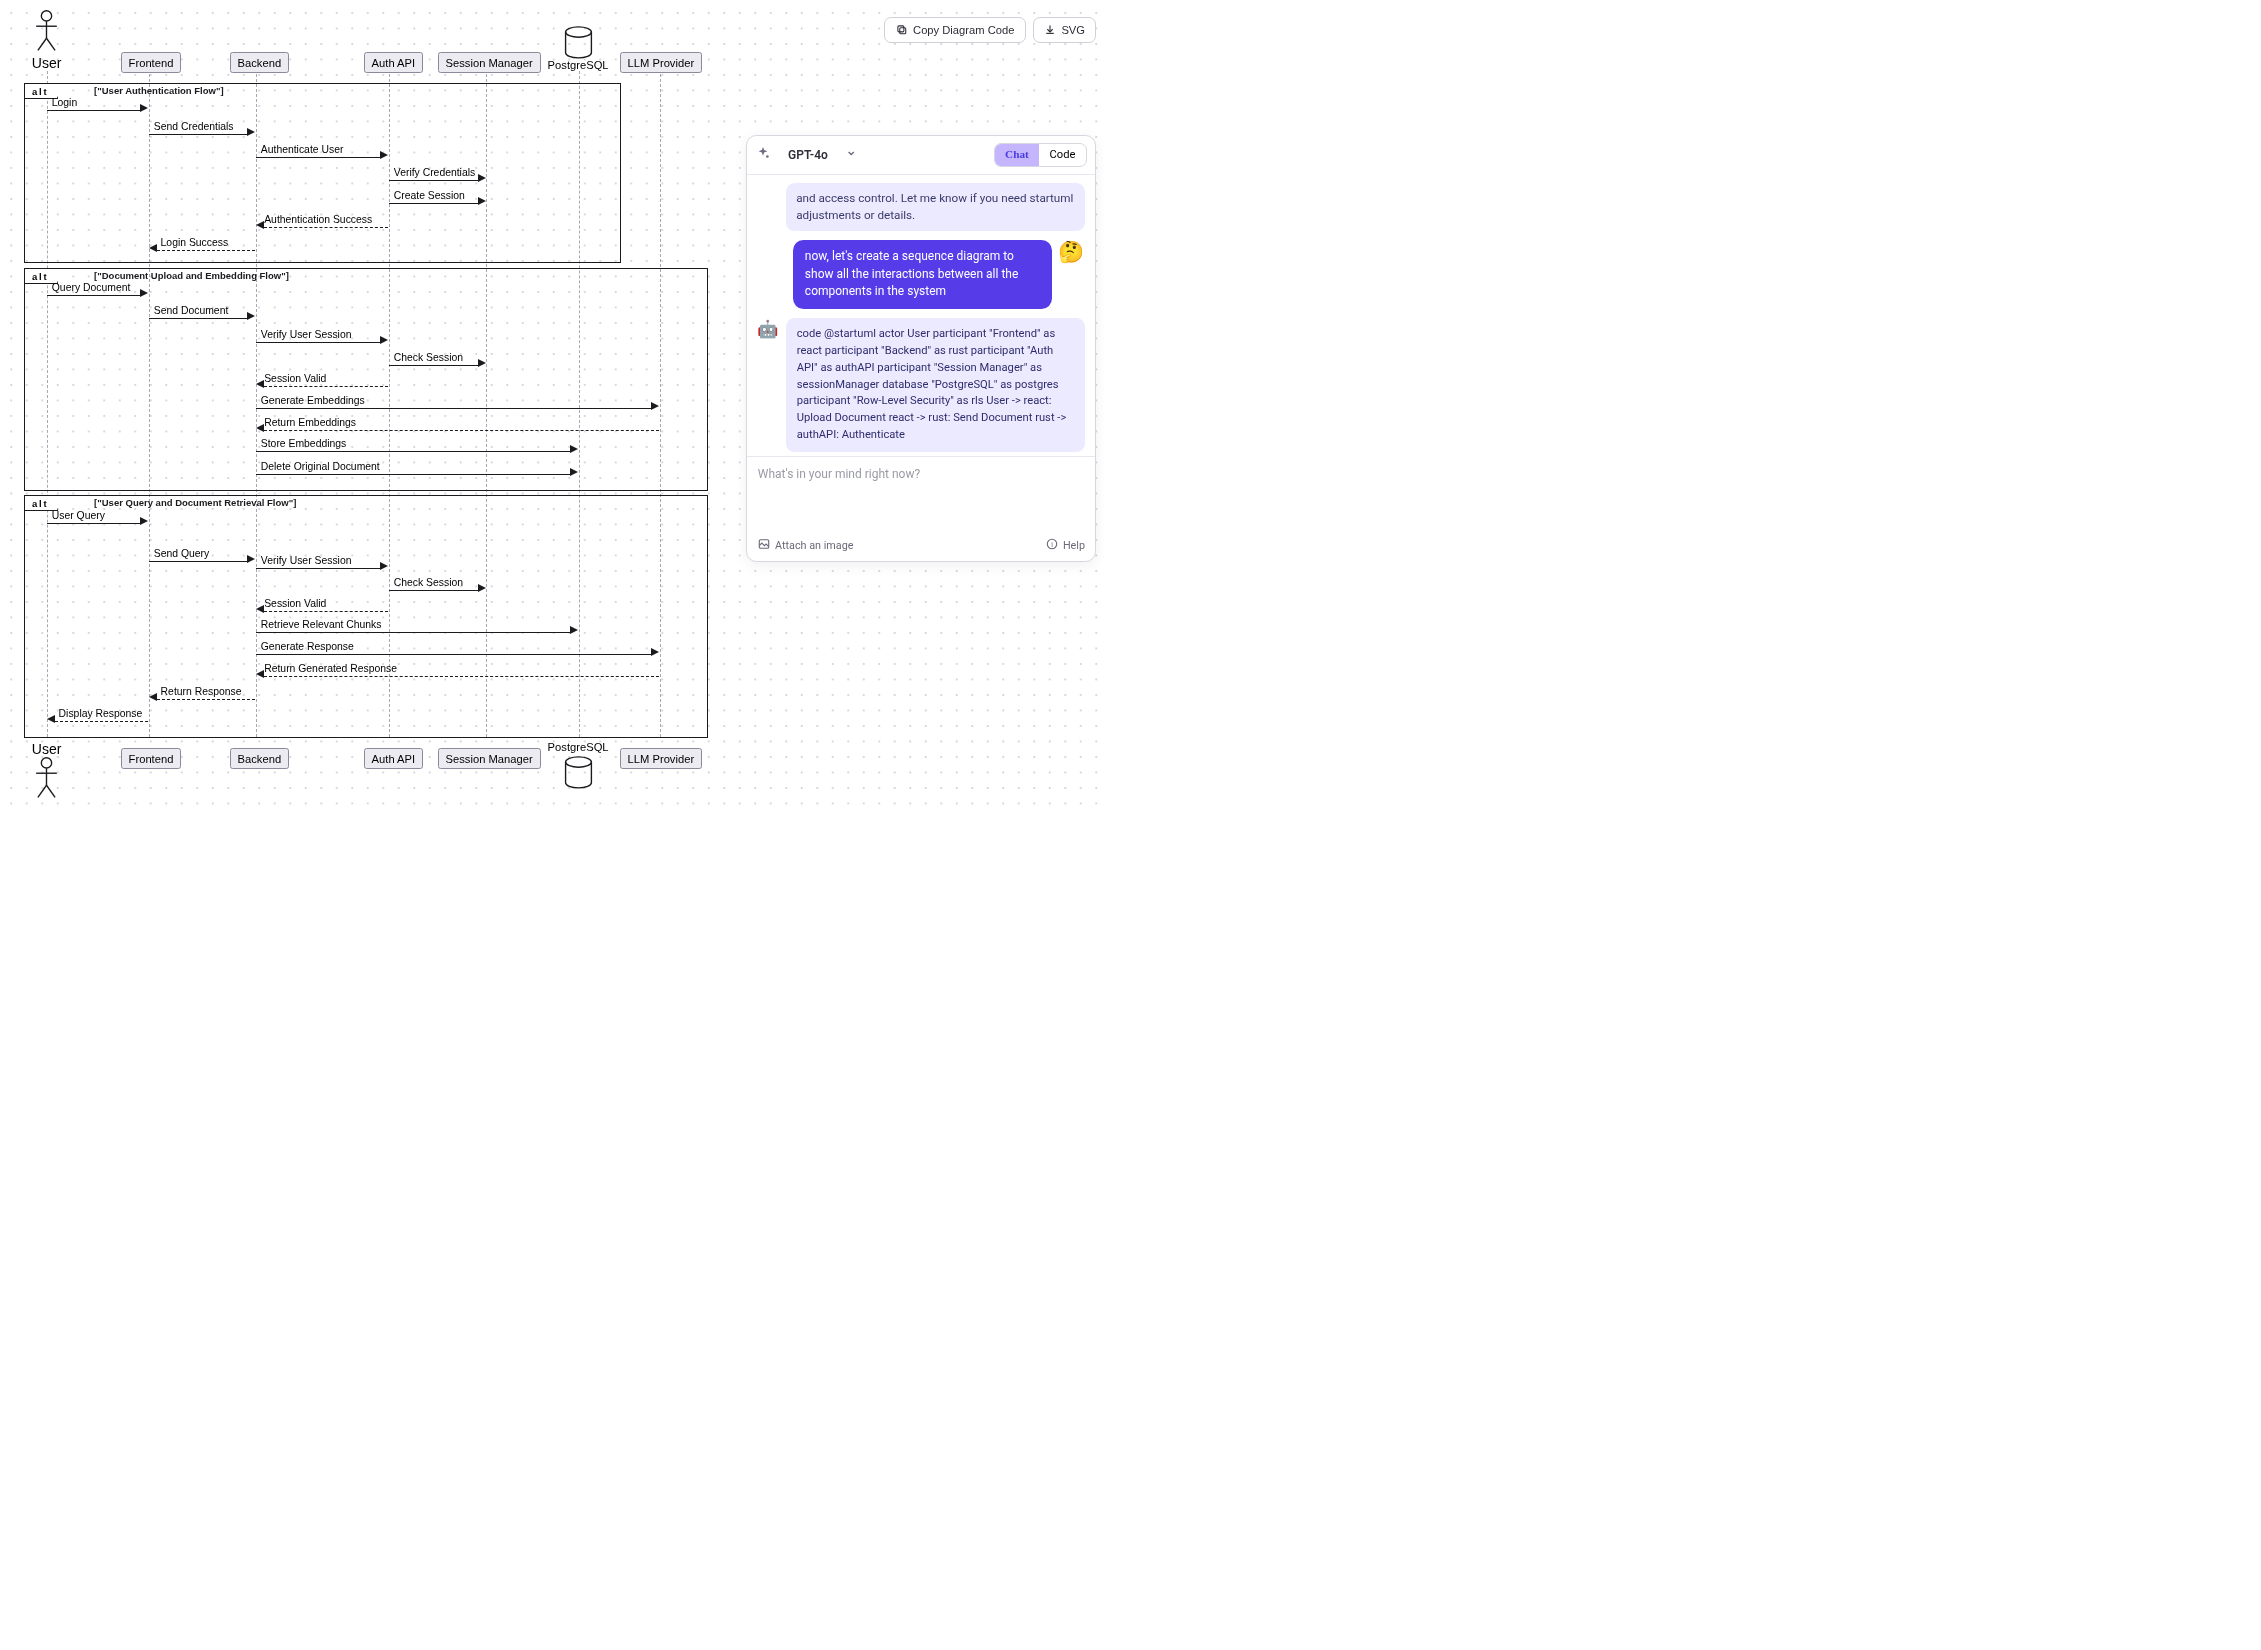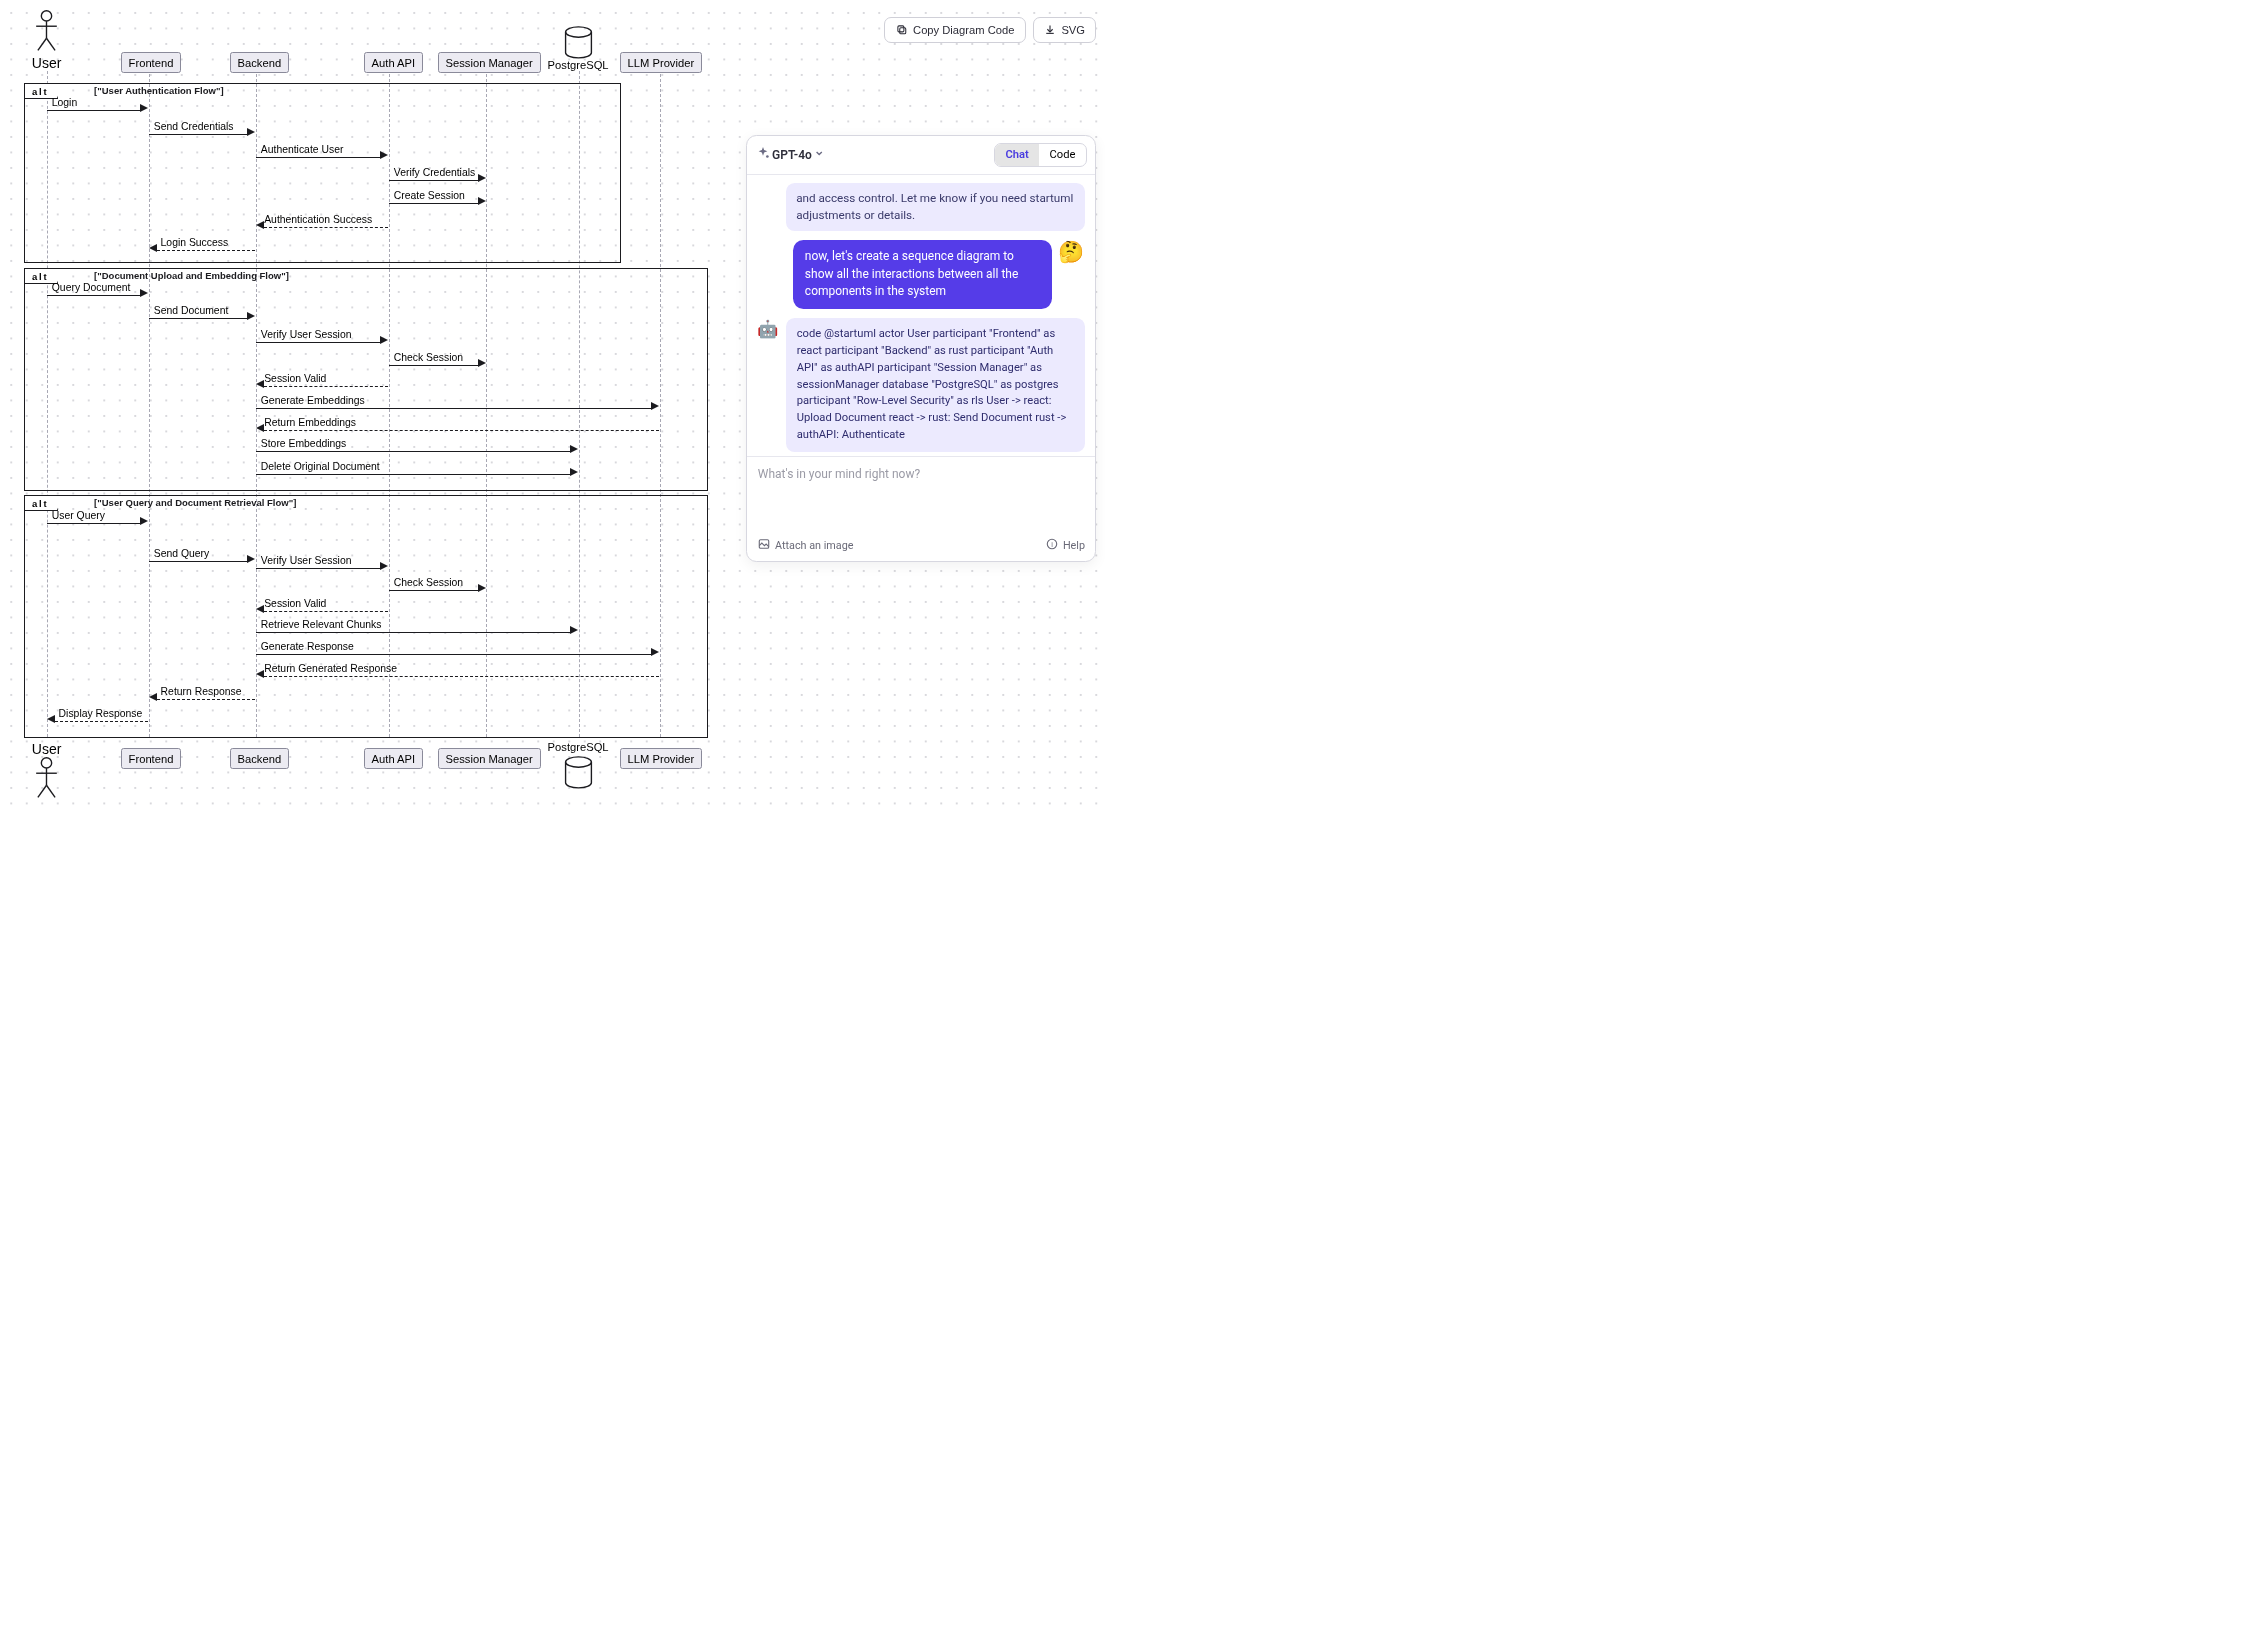--- a/index.html
+++ b/index.html
@@ -159,34 +159,34 @@
   .chat-header {
     display: flex;
     align-items: center;
     justify-content: space-between;
     padding: 7px 8.6px;
     border-bottom: 0.9px solid #e7e7ee;
   }
   .model {
     display: flex;
     align-items: center;
-    gap: 2px;
+    gap: 18px;
     font-size: 12px;
     font-weight: 600;
     color: #2e2e3a;
   }
   .tabswitch {
     display: flex;
     border: 0.9px solid #d7d7e0;
     border-radius: 7px;
     overflow: hidden;
     font-size: 11.2px;
   }
   .tabswitch > div { padding: 4.3px 10.4px; cursor: pointer; }
-  .tabswitch .active { background: #e5e5e5; color: #4a3ce0; font-weight: 600; }
+  .tabswitch .active { background: #c4b5fd; color: #4a3ce0; font-weight: 600; font-family: Liberation Serif, serif; }
   .chat-body {
     padding: 8.6px 10.4px 3.5px;
     overflow: hidden;
   }
   .assistant-bubble {
     background: #eceafe;
     color: #3a3a6a;
     border-radius: 8.6px;
     padding: 7px 10.4px;
     font-size: 11.7px;

